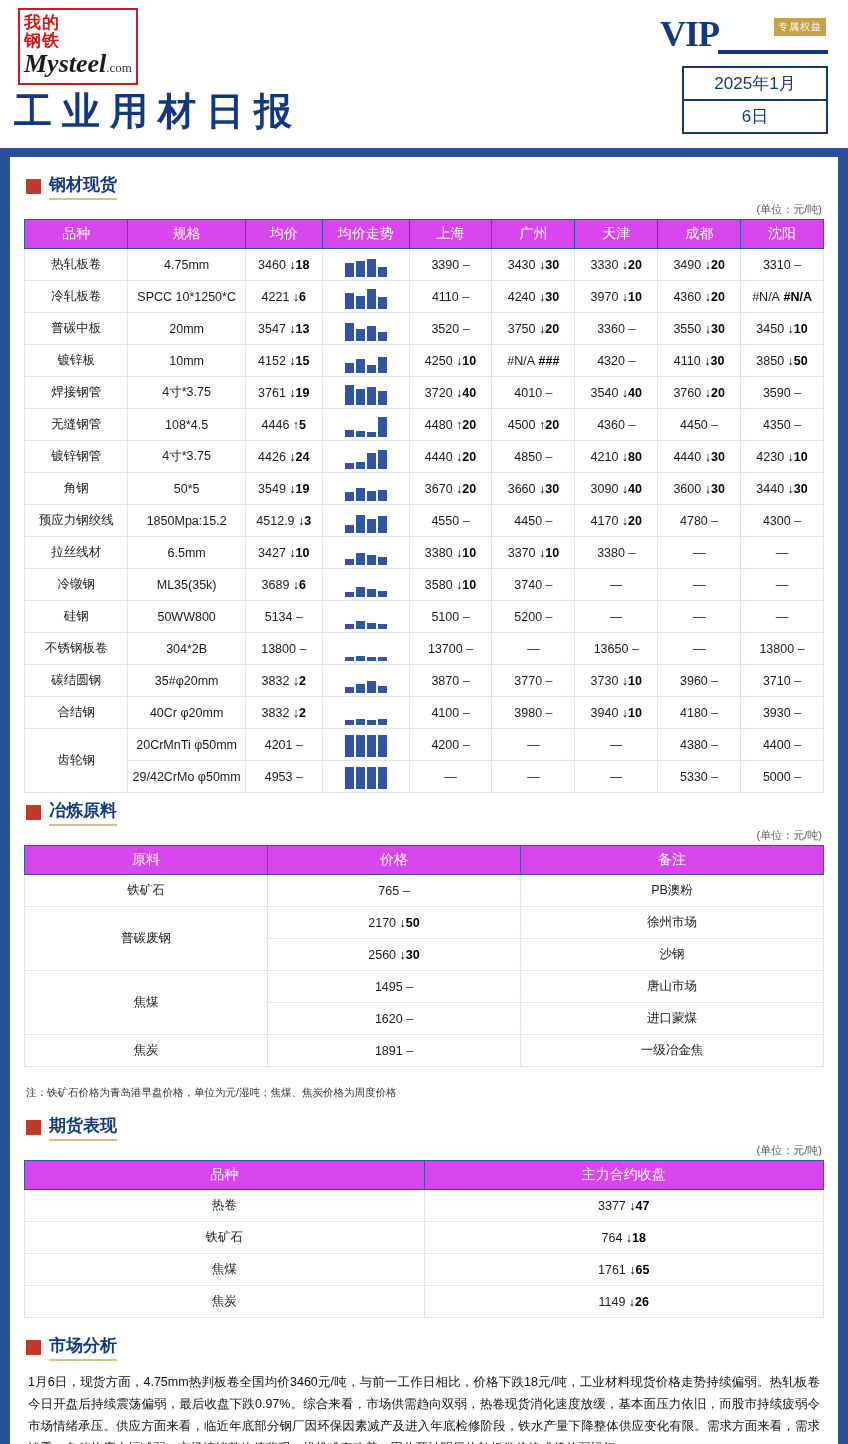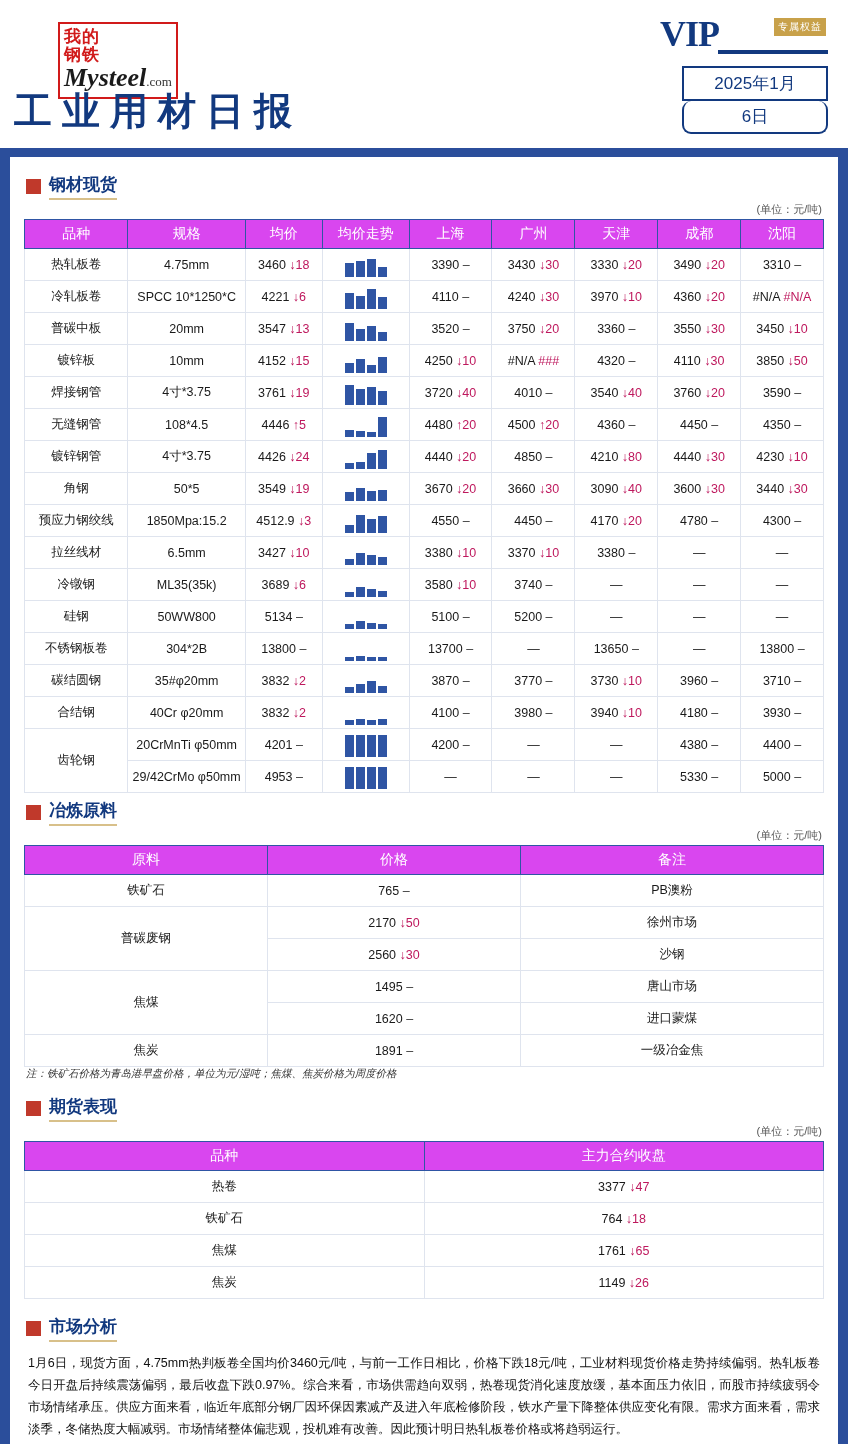--- a/index.html
+++ b/index.html
@@ -18,21 +18,21 @@
     padding:0;
   }
   
   .header{
     height:148px;
     background:#fff;
     position:relative;
     border-bottom:3px solid #2b4e9b;
   }
   .logo{
-    position:absolute;left:18px;top:22px;width:130px;margin-left:40px;
+    position:absolute;left:18px;top:8px;width:130px;
   }
   .logo .cn{
     font-family:"DejaVu Sans",sans-serif;
     font-weight:bold;color:#d11a1a;font-size:17px;line-height:18px;
     letter-spacing:1px;
   }
   .logo .cn span{display:block;}
   .logo .my{
     margin-top:2px;
     font-family:"Liberation Serif",serif;
@@ -64,21 +64,21 @@
   .vip .bar{position:absolute;right:0;top:36px;width:110px;height:4px;background:#12397f;}
   .datebox{
     position:absolute;right:20px;top:66px;width:146px;
     text-align:center;
     padding-left:8px;
   }
   .datebox .d1,.datebox .d2{
     border:2px solid #12397f;color:#12397f;font-size:17px;
     padding:4px 0;background:#fff;
   }
-  .datebox .d2{border-top:none;border-radius:9px;}
+  .datebox .d2{border-top:none;}
   
   .card{
     background:#fff;
     margin:6px 10px 0 10px;
     padding:10px 14px 14px 14px;
     box-sizing:border-box;
   }
   .sec-head{
     display:flex;align-items:center;gap:8px;margin:6px 0 2px 2px;
   }
@@ -97,30 +97,30 @@
   }
   td{
     border:1px solid #dfe4ee;text-align:center;height:29px;color:#1a1a1a;
     font-size:12.5px;white-space:nowrap;
   }
   .name-col{width:98px;}
   .spec-col{width:112px;}
   .avg-col{width:72px;}
   .trend-col{width:82px;}
   .city-col{width:78px;}
-  .down{color:#be185d;}
+  .down{color:#000000;font-weight:bold;}
   .dash{color:#333;}
   .spark{display:flex;align-items:flex-end;justify-content:center;gap:2px;height:24px;}
   .spark i{display:block;width:9px;background:#2f55a4;}
   
   .rm-col1{width:240px;}
   .rm-col2{width:250px;}
   
   .f-col1{width:50%;}
-  .note{font-size:10.5px;color:#333;margin:0 0 0 2px;font-style:italic;}
+  .note{font-size:10.5px;color:#333;margin:19px 0 0 2px;}
   
   .analysis{
     font-size:12.5px;line-height:22px;color:#111;margin:10px 4px 4px 4px;text-align:justify;
   }
 </style>
 </head>
 <body>
 
 <div class="page">
 

